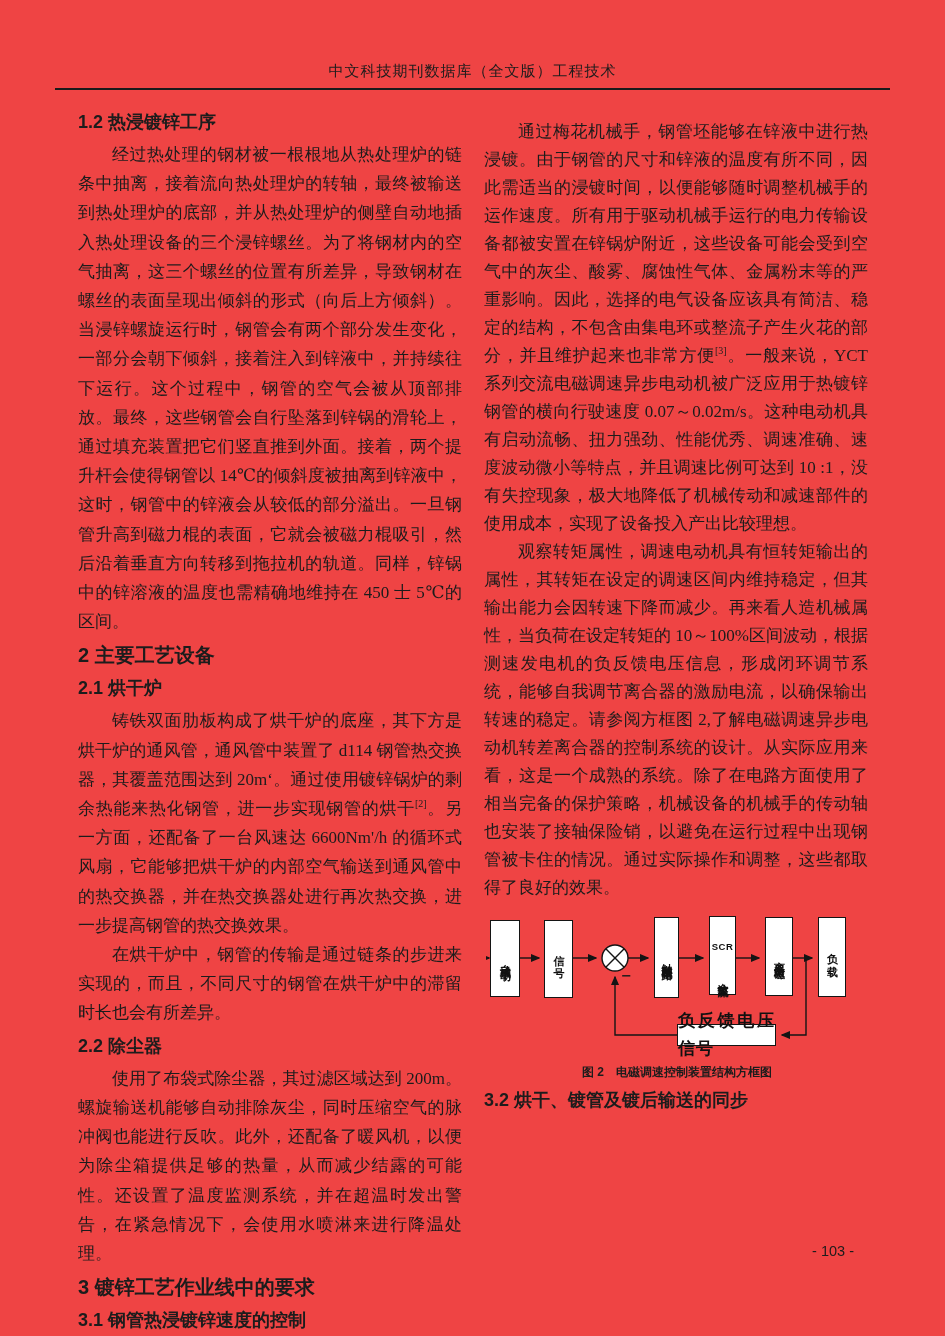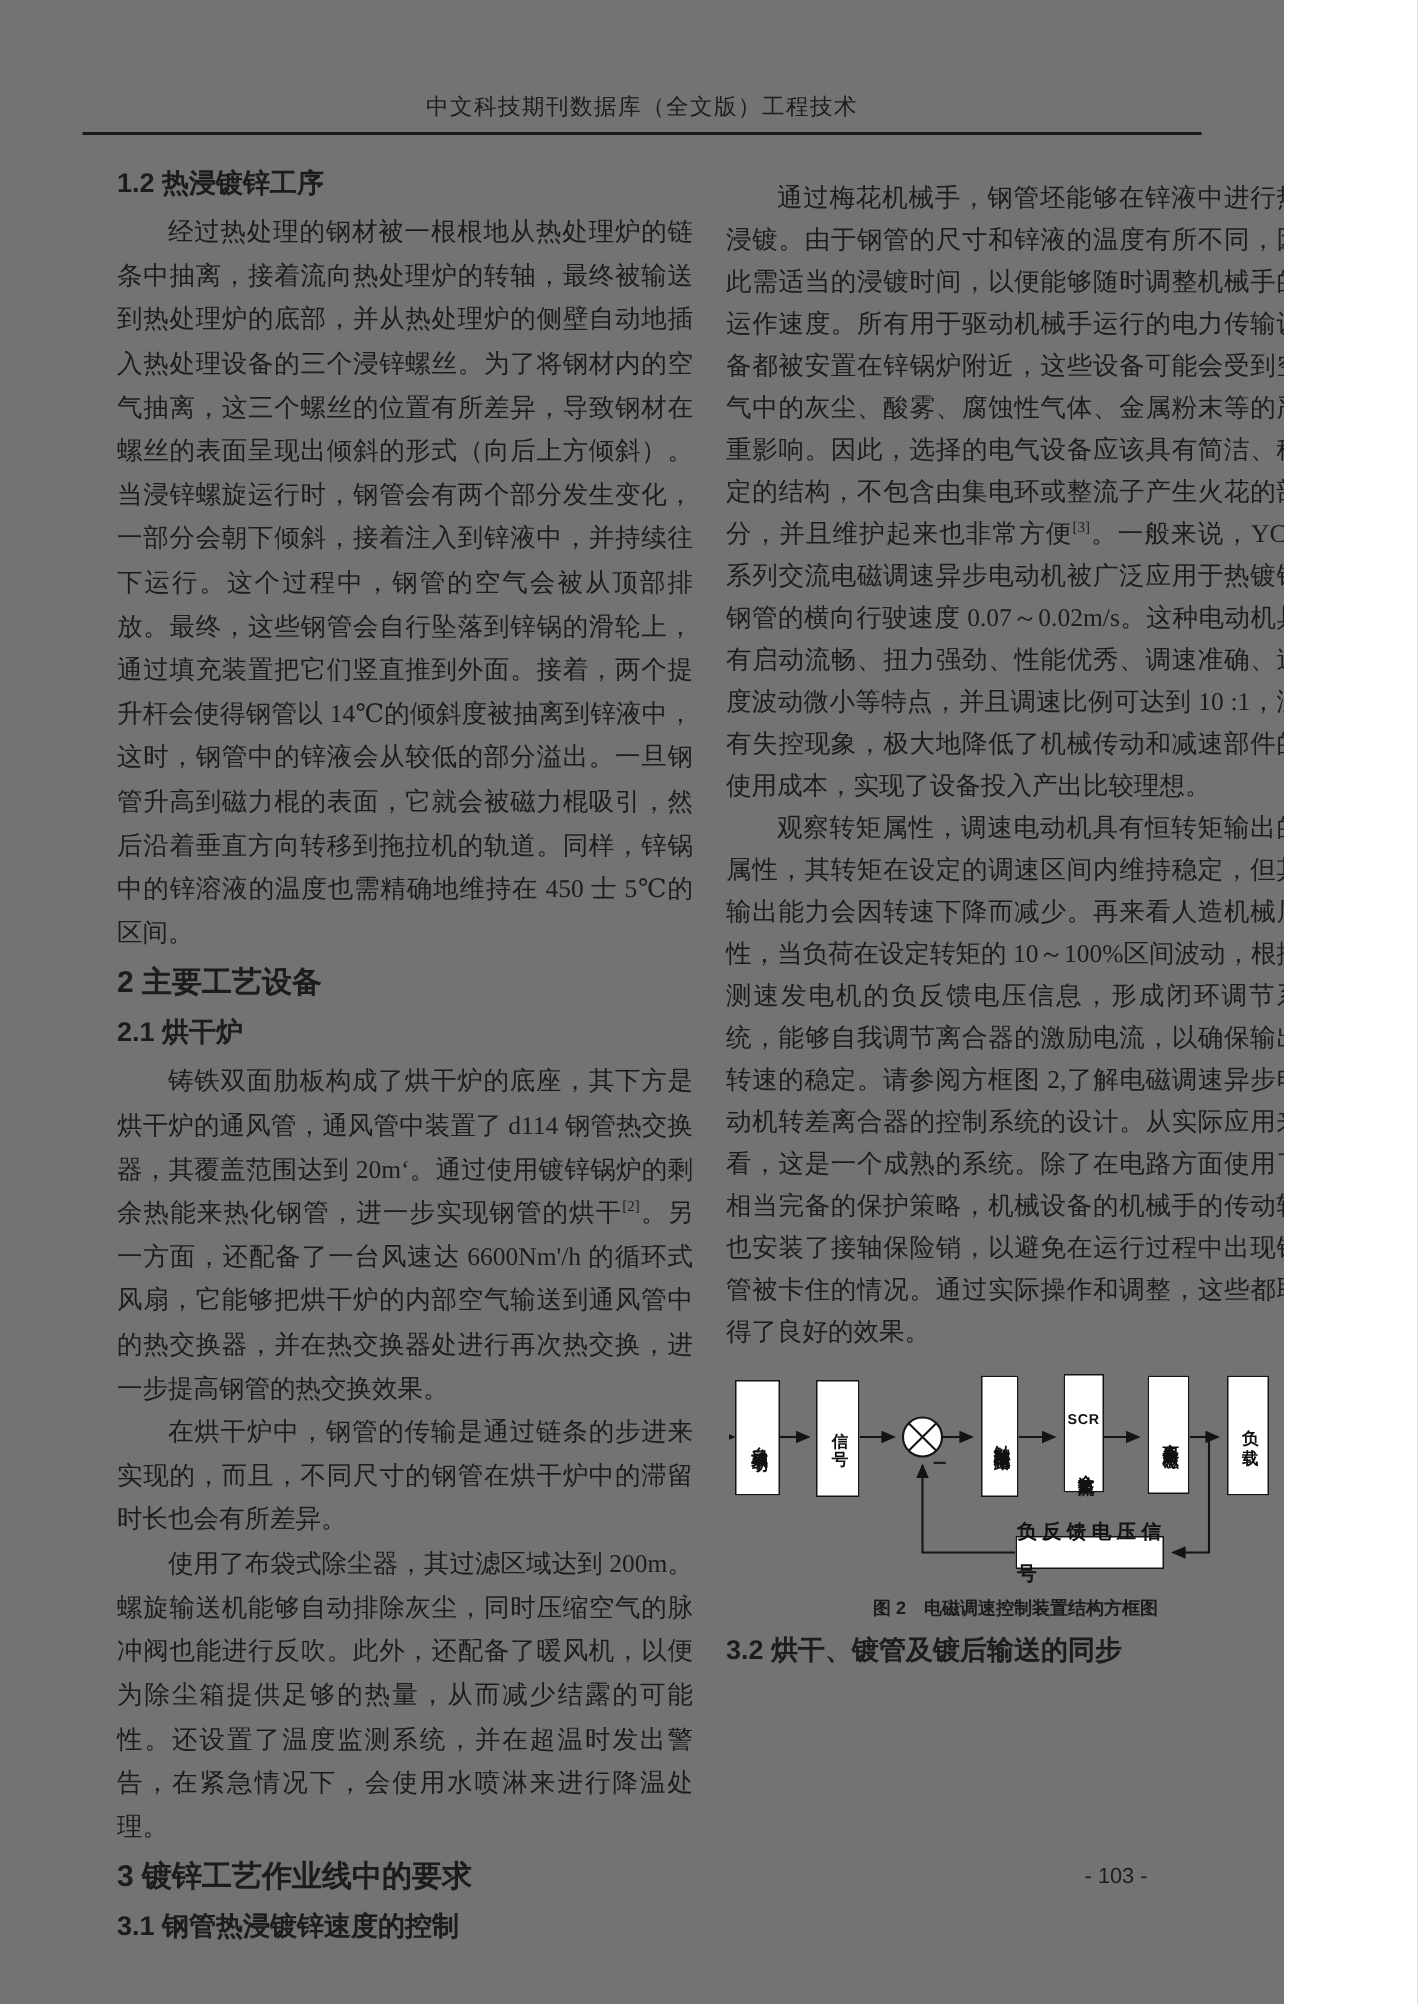--- a/index.html
+++ b/index.html
@@ -1,17 +1,17 @@
 <!DOCTYPE html>
 <html><head>
 <meta charset="utf-8">
 <style>
   html,body { margin:0; padding:0; background:#ffffff; }
   .page {
-    position:relative; width:856px; height:1336px; background:#737373;
+    position:relative; width:945px; height:1336px; background:#ef4444;
     overflow:hidden; color:#1c1c1c;
     font-family:"Liberation Serif","DejaVu Serif",serif;
   }
   .page-header {
     position:absolute; top:62px; left:55px; right:55px;
     text-align:center; font-size:15px; letter-spacing:1px;
     padding-bottom:7px; border-bottom:2px solid #1a1a1a;
     font-family:"Liberation Serif","DejaVu Serif",serif;
   }
   .columns {
@@ -44,21 +44,21 @@
     font-family:"Liberation Sans","DejaVu Sans",sans-serif;
     font-weight:bold; color:#111;
   }
   .vtext {
     writing-mode:vertical-rl; text-orientation:upright;
     font-size:11px; letter-spacing:1.5px; line-height:1;
   }
   .vtext.sparse { letter-spacing:13px; }
   .scrbox { flex-direction:column; gap:13px; }
   .scr-top { font-size:9.5px; letter-spacing:0.5px; }
-  .fb-box { font-size:13px; letter-spacing:1px; }
+  .fb-box { font-size:17px; letter-spacing:1px; }
   .minus-sign {
     position:absolute; z-index:2; left:135px; top:50px;
     font-size:13px; font-weight:bold;
     font-family:"DejaVu Sans",sans-serif;
   }
   .fig-caption {
     margin-top:12px; text-align:center; font-weight:bold; font-size:12px;
     font-family:"Liberation Sans","DejaVu Sans",sans-serif;
     line-height:20px;
   }
@@ -78,20 +78,21 @@
 
     <div class="col col-left">
       <div class="h-sub">1.2 热浸镀锌工序</div>
       <p class="body-p">经过热处理的钢材被一根根地从热处理炉的链条中抽离，接着流向热处理炉的转轴，最终被输送到热处理炉的底部，并从热处理炉的侧壁自动地插入热处理设备的三个浸锌螺丝。为了将钢材内的空气抽离，这三个螺丝的位置有所差异，导致钢材在螺丝的表面呈现出倾斜的形式（向后上方倾斜）。当浸锌螺旋运行时，钢管会有两个部分发生变化，一部分会朝下倾斜，接着注入到锌液中，并持续往下运行。这个过程中，钢管的空气会被从顶部排放。最终，这些钢管会自行坠落到锌锅的滑轮上，通过填充装置把它们竖直推到外面。接着，两个提升杆会使得钢管以 14℃的倾斜度被抽离到锌液中，这时，钢管中的锌液会从较低的部分溢出。一旦钢管升高到磁力棍的表面，它就会被磁力棍吸引，然后沿着垂直方向转移到拖拉机的轨道。同样，锌锅中的锌溶液的温度也需精确地维持在 450 士 5℃的区间。</p>
 
       <div class="h-big">2 主要工艺设备</div>
       <div class="h-sub">2.1 烘干炉</div>
       <p class="body-p"><span>铸铁双面肋板构成了烘干炉的底座，其下方是烘干炉的通风管，通风管中装置了 d114 钢管热交换器，其覆盖范围达到 20m‘。通过使用镀锌锅炉的剩余热能来热化钢管，进一步实现钢管的烘干</span><sup class="ref">[2]</sup><span>。另一方面，还配备了一台风速达 6600Nm'/h 的循环式风扇，它能够把烘干炉的内部空气输送到通风管中的热交换器，并在热交换器处进行再次热交换，进一步提高钢管的热交换效果。</span></p>
       <p class="body-p">在烘干炉中，钢管的传输是通过链条的步进来实现的，而且，不同尺寸的钢管在烘干炉中的滞留时长也会有所差异。</p>
 
+      <div class="h-sub">2.2 除尘器</div>
       <p class="body-p">使用了布袋式除尘器，其过滤区域达到 200m。螺旋输送机能够自动排除灰尘，同时压缩空气的脉冲阀也能进行反吹。此外，还配备了暖风机，以便为除尘箱提供足够的热量，从而减少结露的可能性。还设置了温度监测系统，并在超温时发出警告，在紧急情况下，会使用水喷淋来进行降温处理。</p>
 
       <div class="h-big">3 镀锌工艺作业线中的要求</div>
       <div class="h-sub">3.1 钢管热浸镀锌速度的控制</div>
     </div>
 
     <div class="col col-right">
       <p class="body-p" style="padding-top:14px;"><span>通过梅花机械手，钢管坯能够在锌液中进行热浸镀。由于钢管的尺寸和锌液的温度有所不同，因此需适当的浸镀时间，以便能够随时调整机械手的运作速度。所有用于驱动机械手运行的电力传输设备都被安置在锌锅炉附近，这些设备可能会受到空气中的灰尘、酸雾、腐蚀性气体、金属粉末等的严重影响。因此，选择的电气设备应该具有简洁、稳定的结构，不包含由集电环或整流子产生火花的部分，并且维护起来也非常方便</span><sup class="ref">[3]</sup><span>。一般来说，YCT 系列交流电磁调速异步电动机被广泛应用于热镀锌钢管的横向行驶速度 0.07～0.02m/s。这种电动机具有启动流畅、扭力强劲、性能优秀、调速准确、速度波动微小等特点，并且调速比例可达到 10 :1，没有失控现象，极大地降低了机械传动和减速部件的使用成本，实现了设备投入产出比较理想。</span></p>
       <p class="body-p">观察转矩属性，调速电动机具有恒转矩输出的属性，其转矩在设定的调速区间内维持稳定，但其输出能力会因转速下降而减少。再来看人造机械属性，当负荷在设定转矩的 10～100%区间波动，根据测速发电机的负反馈电压信息，形成闭环调节系统，能够自我调节离合器的激励电流，以确保输出转速的稳定。请参阅方框图 2,了解电磁调速异步电动机转差离合器的控制系统的设计。从实际应用来看，这是一个成熟的系统。除了在电路方面使用了相当完备的保护策略，机械设备的机械手的传动轴也安装了接轴保险销，以避免在运行过程中出现钢管被卡住的情况。通过实际操作和调整，这些都取得了良好的效果。</p>
 

